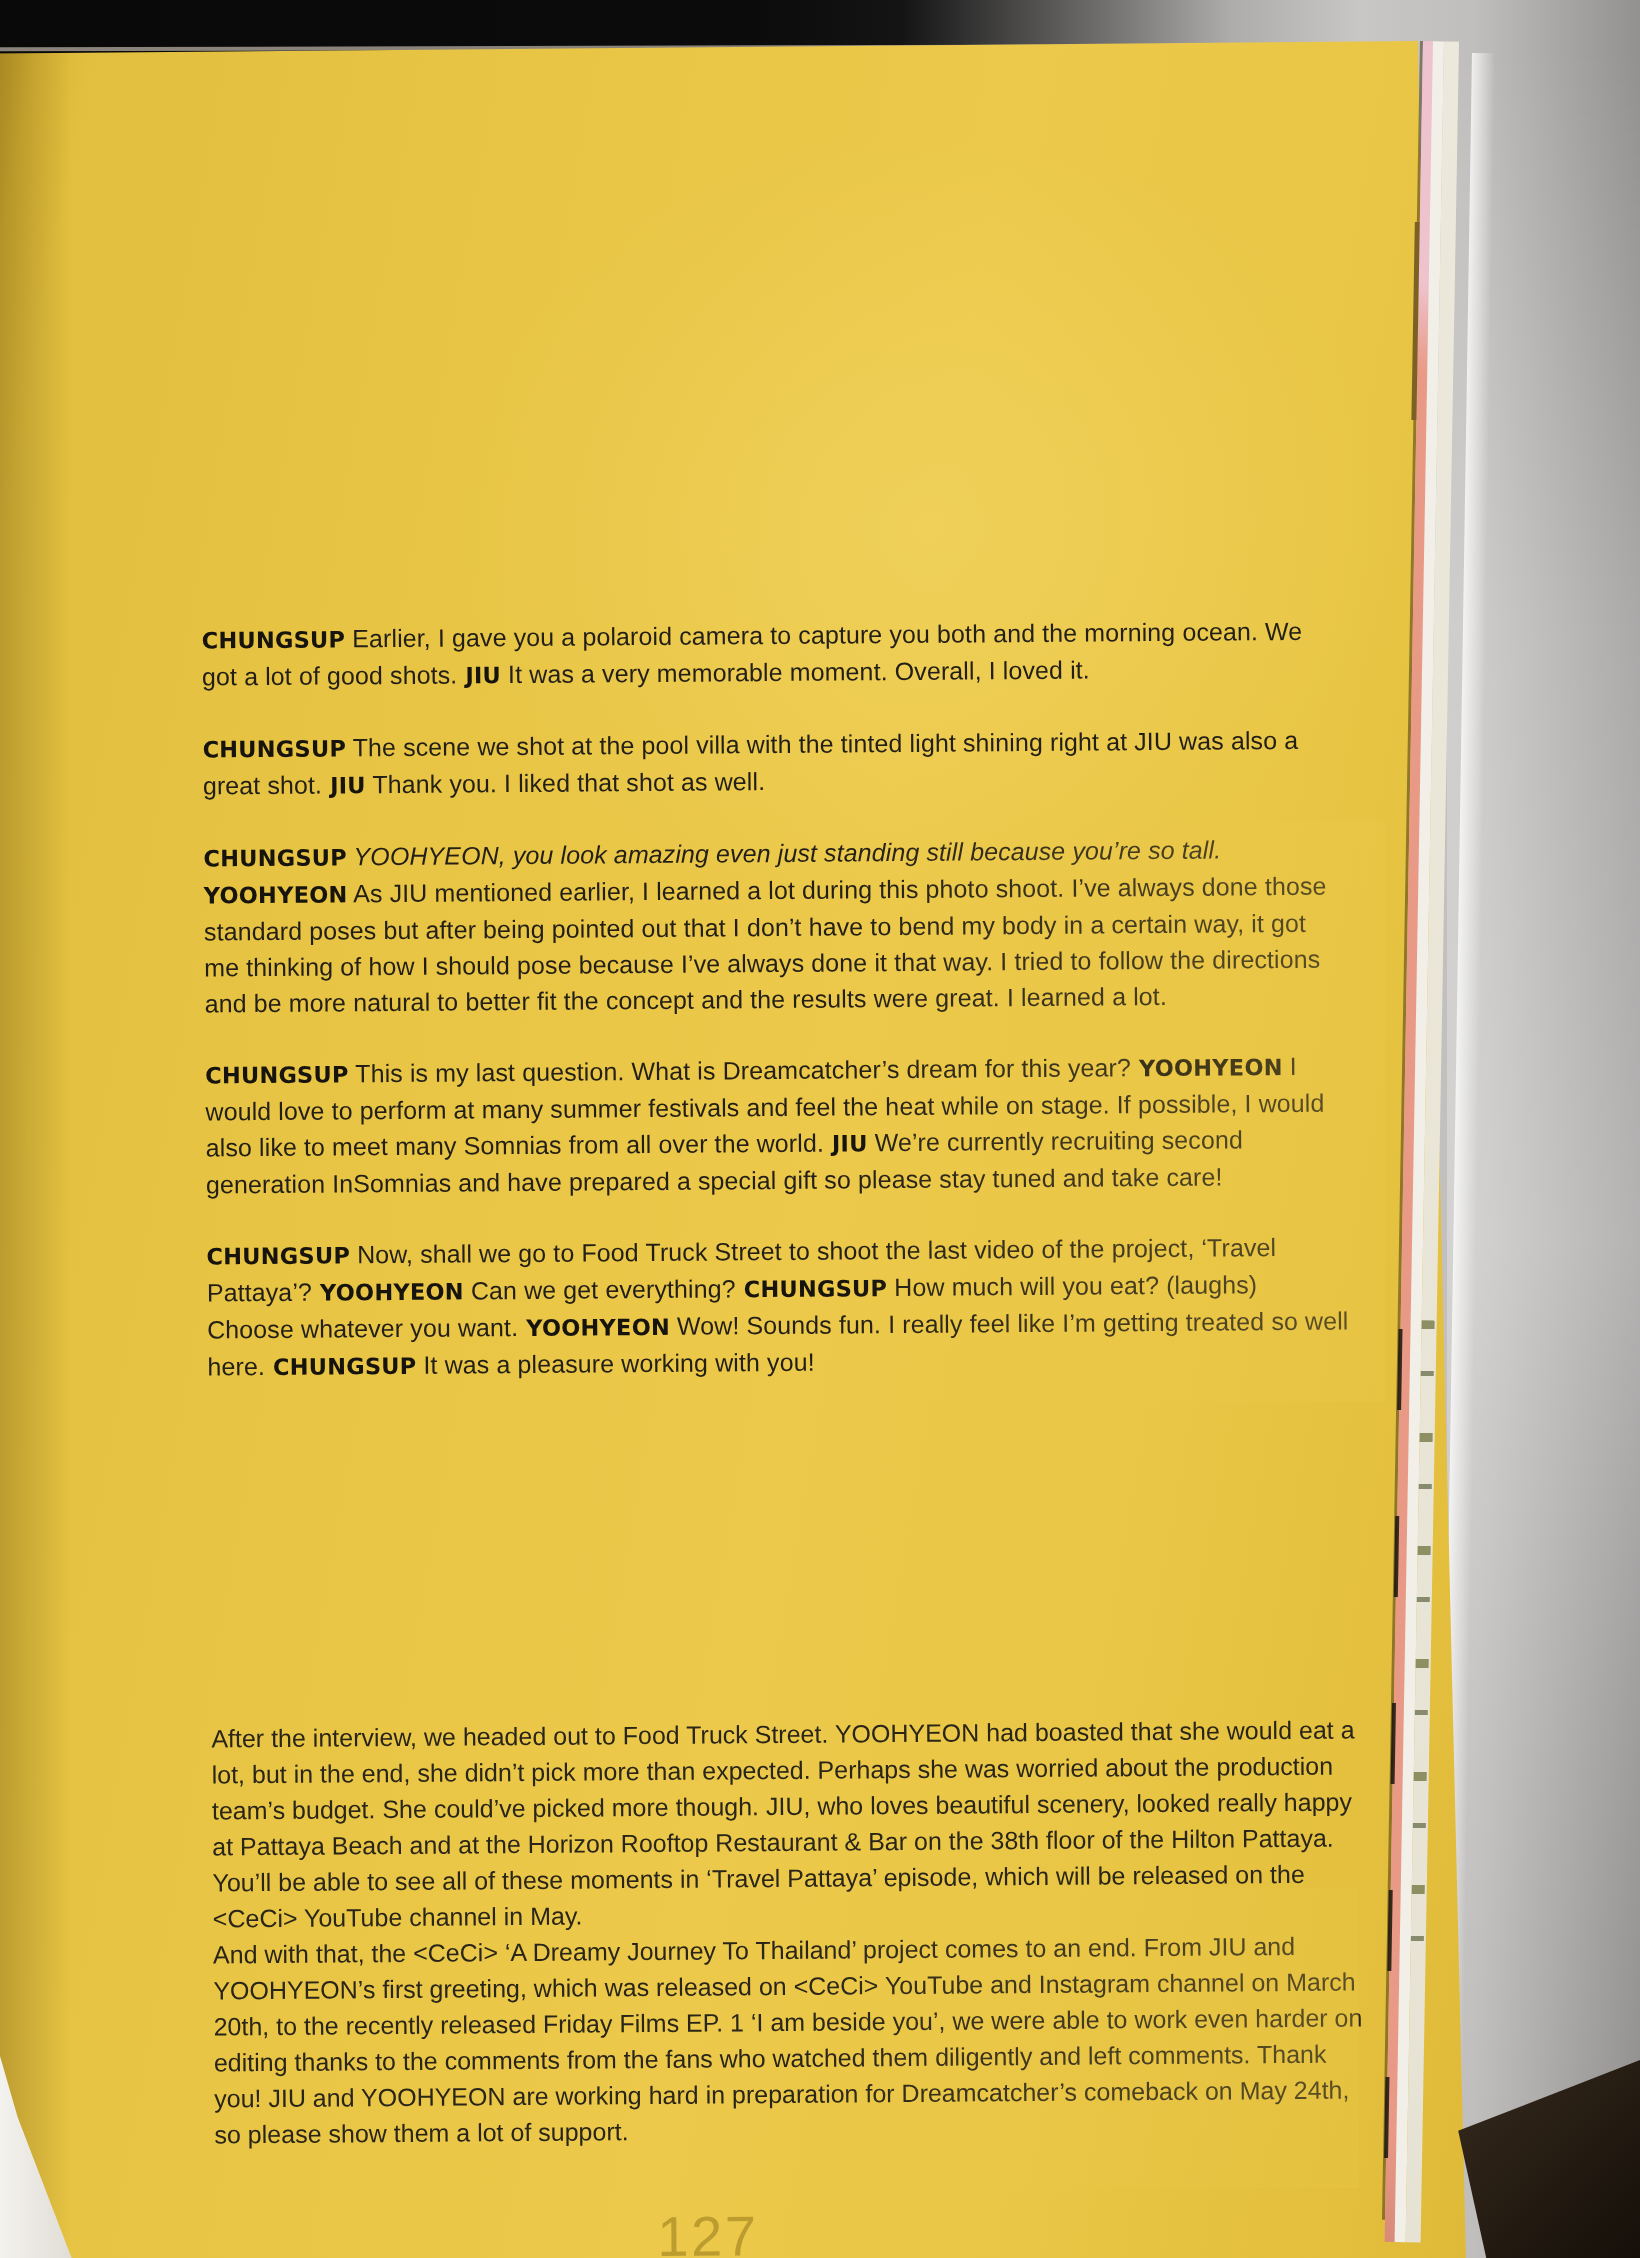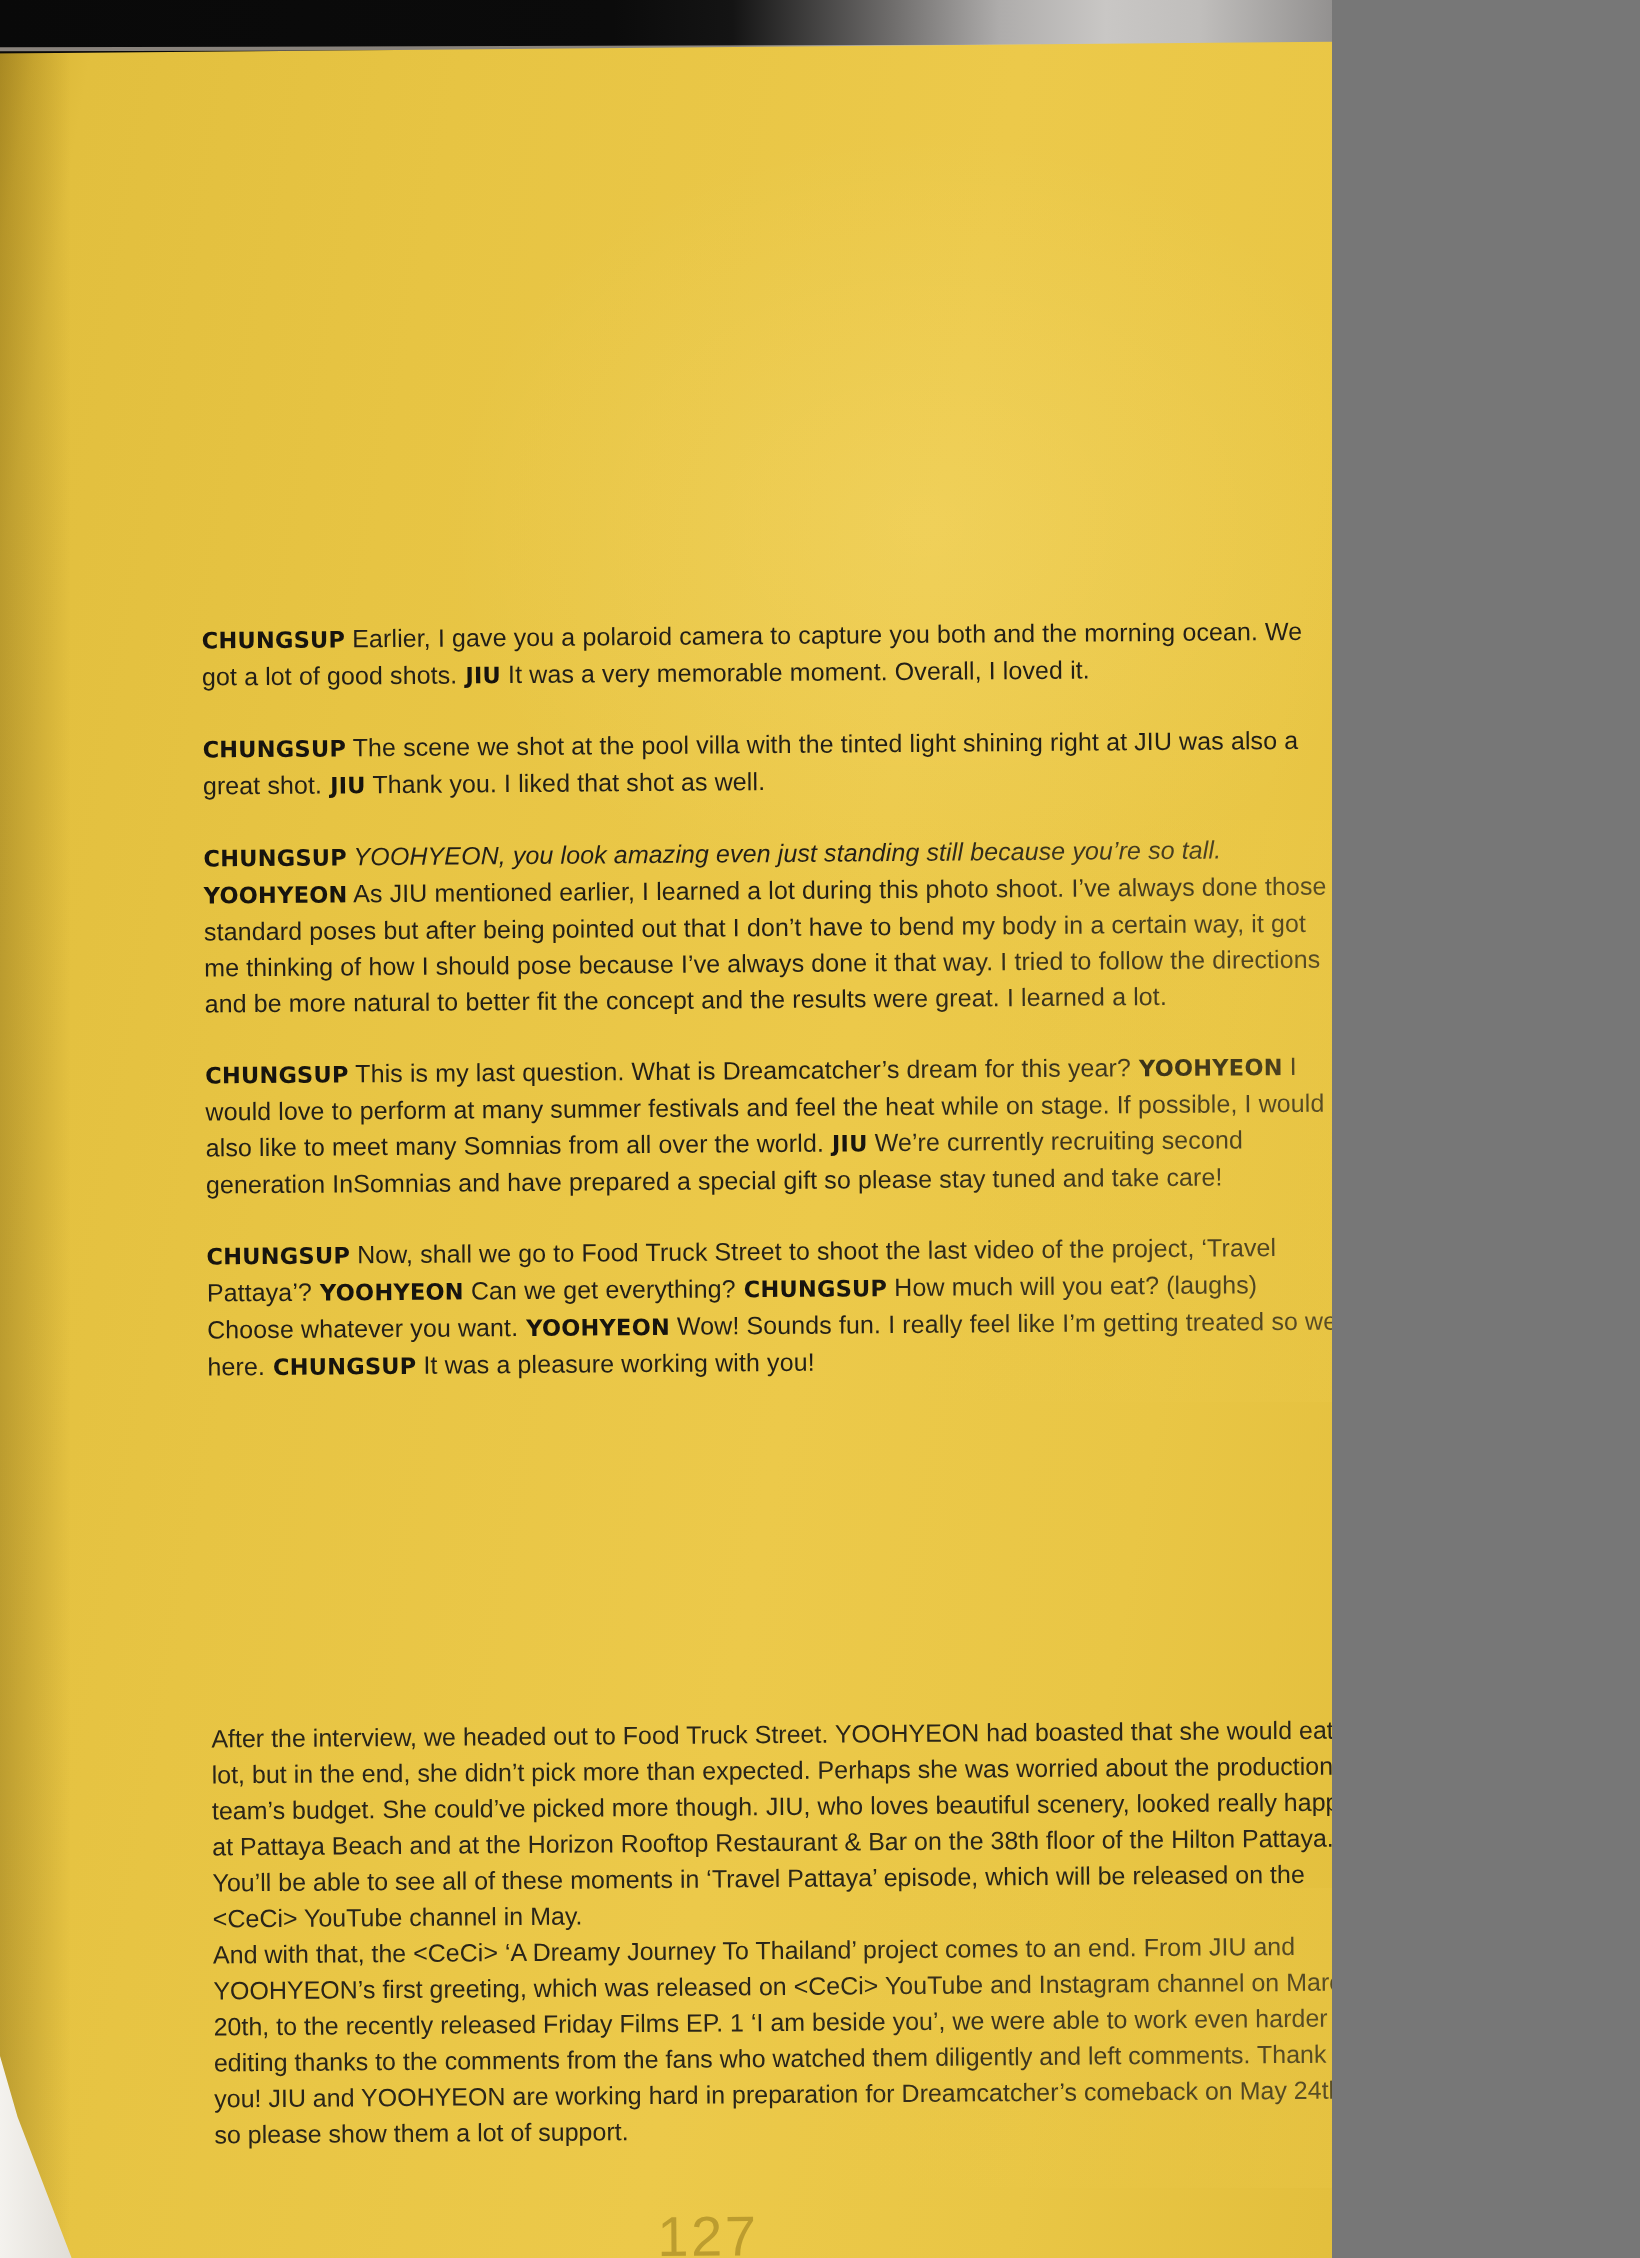--- a/index.html
+++ b/index.html
@@ -1,17 +1,17 @@
 <!DOCTYPE html>
 <html style="font-size:14px"><head>
 <meta charset="utf-8">
 <style>
   html,body{margin:0;padding:0;background:#777;}
   .scene{
-    position:relative;width:1332px;height:2258px;overflow:hidden;
+    position:relative;width:1640px;height:2258px;overflow:hidden;
     background:linear-gradient(to right,#090909 0%,#0b0b0b 46%,#141414 55%,#6f6d6c 67%,#aeacab 75%,#c9c7c5 83%,#c0bebc 90%,#939190 100%);
     font-family:"Liberation Sans",sans-serif;
   }
   .right-sheen{position:absolute;left:1447px;top:0;width:193px;height:2258px;
     background:linear-gradient(to bottom,rgba(255,255,255,0) 2%,rgba(255,255,255,0.22) 28%,rgba(255,255,255,0.30) 55%,rgba(255,255,255,0.10) 78%,rgba(255,255,255,0) 94%);}
   .edge-highlight{position:absolute;left:1472px;top:53px;width:23px;height:2135px;
     background:linear-gradient(to right,rgba(255,255,255,0.75),rgba(255,255,255,0));transform:rotate(0.9deg);transform-origin:0 0;}
   .top-seam{position:absolute;left:0;top:46px;width:1041px;height:3.5px;background:rgba(242,231,219,0.55);transform:rotate(-0.15deg);}
   .page{
     position:absolute;left:0;top:41px;width:1472px;height:2218px;

